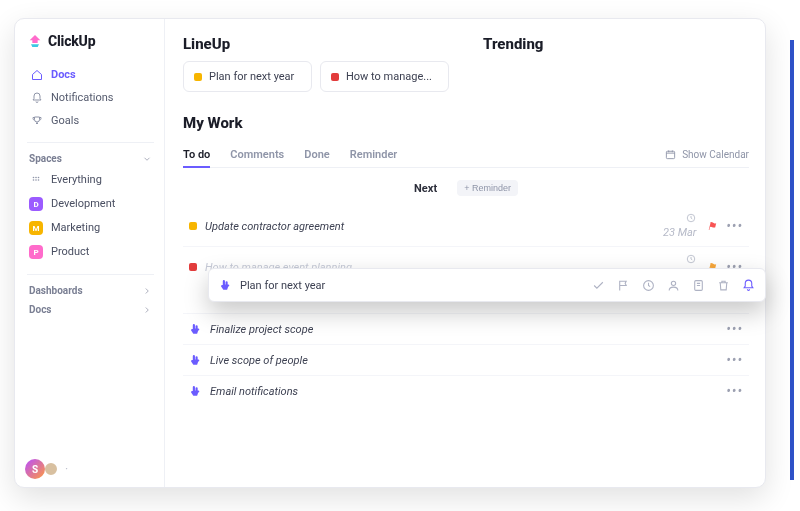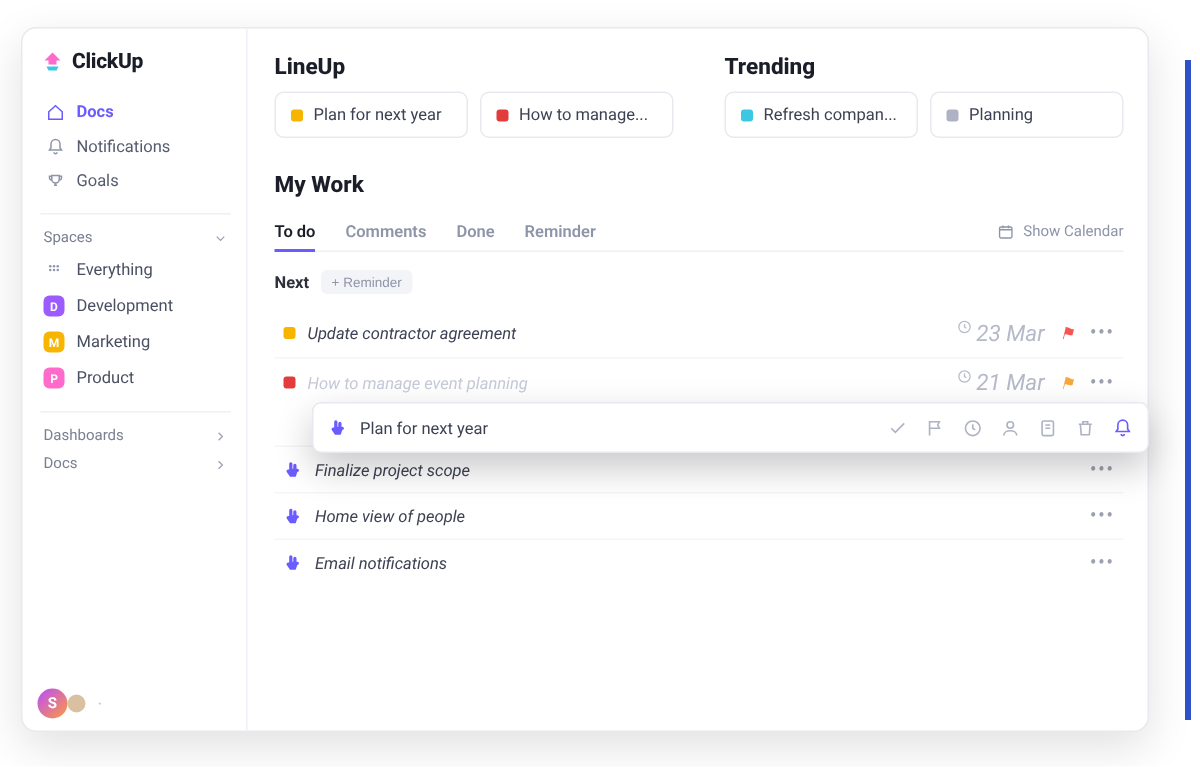--- a/index.html
+++ b/index.html
@@ -43,21 +43,21 @@
   .nav-item {
     display: flex; align-items: center; gap: 8px;
     padding: 5px 4px; font-size: 11px; color: #555b6e;
     cursor: pointer; border-radius: 4px;
   }
   .nav-item.active { color: #6b5cff; font-weight: 700; }
   .nav-item.active .nav-icon { color: #6b5cff; }
   .nav-icon { width: 12px; height: 12px; color: #8f95a8; display: inline-flex; }
   .section-header {
     display: flex; justify-content: space-between; align-items: center;
-    font-size: 10px; color: #7a7f93; font-weight: 400;
+    font-size: 10px; color: #7a7f93; font-weight: 700;
     padding: 4px 2px; margin-top: 10px;
     border-top: 1px solid #eef0f5;
     padding-top: 10px;
   }
   .space-item { display:flex; gap:8px; padding:5px 2px; font-size:11px; color:#4a4f62; cursor:pointer; }
   .space-dot { width:14px; height:14px; border-radius:4px; display:flex; align-items:center; justify-content:center; font-size:8px; font-weight:700; color:#fff; }
   .space-dot.grid { background:none; }
   .space-dot.grid svg { width:10px; height:10px; color:#8f95a8; }
   .bottom-bar { position:absolute; bottom:8px; left:10px; display:flex; align-items:center; gap:4px; }
   .avatar { width:20px; height:20px; border-radius:50%; display:inline-block; }
@@ -92,37 +92,37 @@
   .card .sq { width:8px; height:8px; border-radius:2px; flex-shrink:0; }
 
   .mywork { margin-top:22px; }
   .mywork-heading { font-weight:800; font-size:15px; color:#1b1d28; margin-bottom:10px; }
   .tabs { display:flex; gap:20px; border-bottom:1px solid #eef0f5; align-items:center; }
   .tab { font-size:11px; color:#8f95a8; padding:6px 0; cursor:pointer; position:relative; font-weight:600; }
   .tab.active { color:#1b1d28; }
   .tab.active::after { content:''; position:absolute; left:0; right:0; bottom:-1px; height:2px; background:#6b5cff; }
   .show-cal { margin-left:auto; display:flex; gap:6px; align-items:center; font-size:10px; color:#8f95a8; cursor:pointer;text-align:center; }
 
-  .next-row { display:flex; align-items:center; gap:8px; margin-top:12px; }
+  .next-row { display:flex; align-items:center; gap:20px; margin-top:12px;justify-content:center; }
   .next-label { font-size:11px; font-weight:700; color:#2d2f3b; }
   .reminder-btn { background:#f3f4f8; color:#8f95a8; font-size:9px; padding:3px 7px; border-radius:4px; border:none; cursor:pointer; }
 
   .task-list { margin-top:10px; }
   .task-row {
     display:flex; align-items:center; gap:8px;
     padding:7px 6px; font-size:11px; color:#3d4152;
     border-top:1px solid #f4f5f9; position:relative;
     cursor:pointer;
     font-style:italic;
   }
   .task-row:first-child { border-top:none; }
   .task-row .sq { width:8px; height:8px; border-radius:2px; flex-shrink:0; }
   .task-row .hand { width:13px; height:13px; flex-shrink:0; }
   .task-meta { margin-left:auto; display:flex; align-items:center; gap:10px; }
-  .task-date { display:flex; align-items:flex-start; gap:3px; font-size:15px; color:#b6bac8; }
+  .task-date { display:flex; align-items:flex-end; gap:3px; font-size:11px; color:#b6bac8;flex-direction:column; }
   .flag { font-size:11px; }
   .flag.red { color:#f85454; }
   .flag.orange { color:#f7a73b; }
   .dots { color:#9ca0b1; font-size:14px; letter-spacing:1px; cursor:pointer; }
 
   
   .float-card {
     position:absolute;
     left:208px; top:268px;
     width:558px; height:34px;
@@ -259,30 +259,20 @@
             <span>Plan for next year</span>
           </div>
           <div class="card">
             <span class="sq" style="background:#e23c3c"></span>
             <span>How to manage...</span>
           </div>
         </div>
       </div>
       <div class="col">
         <div class="heading">Trending</div>
-        <div class="cards-row">
-          <div class="card">
-            <span class="sq" style="background:#3cc7e2"></span>
-            <span>Refresh compan...</span>
-          </div>
-          <div class="card">
-            <span class="sq" style="background:#aeb2c3"></span>
-            <span>Planning</span>
-          </div>
-        </div>
       </div>
     </div>
 
     <div class="mywork">
       <div class="mywork-heading">My Work</div>
       <div class="tabs">
         <div class="tab active">To do</div>
         <div class="tab">Comments</div>
         <div class="tab">Done</div>
         <div class="tab">Reminder</div>
@@ -344,21 +334,21 @@
           <div class="task-meta">
               <span class="dots">•••</span>
             </div>
         </div>
         <div class="task-row">
           <span class="hand">
             <svg viewBox="0 0 24 24" fill="#6b5cff">
                 <path d="M9 2a2 2 0 0 1 2 2v6h1V6a2 2 0 1 1 4 0v4h1a2 2 0 1 1 0 4l-2 6H8l-4-6a2 2 0 0 1 2-3h1V4a2 2 0 0 1 2-2Z"></path>
               </svg>
           </span>
-          <span>Home view of people</span>
+          <span>Live scope of people</span>
           <div class="task-meta">
               <span class="dots">•••</span>
             </div>
         </div>
         <div class="task-row">
           <span class="hand">
             <svg viewBox="0 0 24 24" fill="#6b5cff">
                 <path d="M9 2a2 2 0 0 1 2 2v6h1V6a2 2 0 1 1 4 0v4h1a2 2 0 1 1 0 4l-2 6H8l-4-6a2 2 0 0 1 2-3h1V4a2 2 0 0 1 2-2Z"></path>
               </svg>
           </span>

